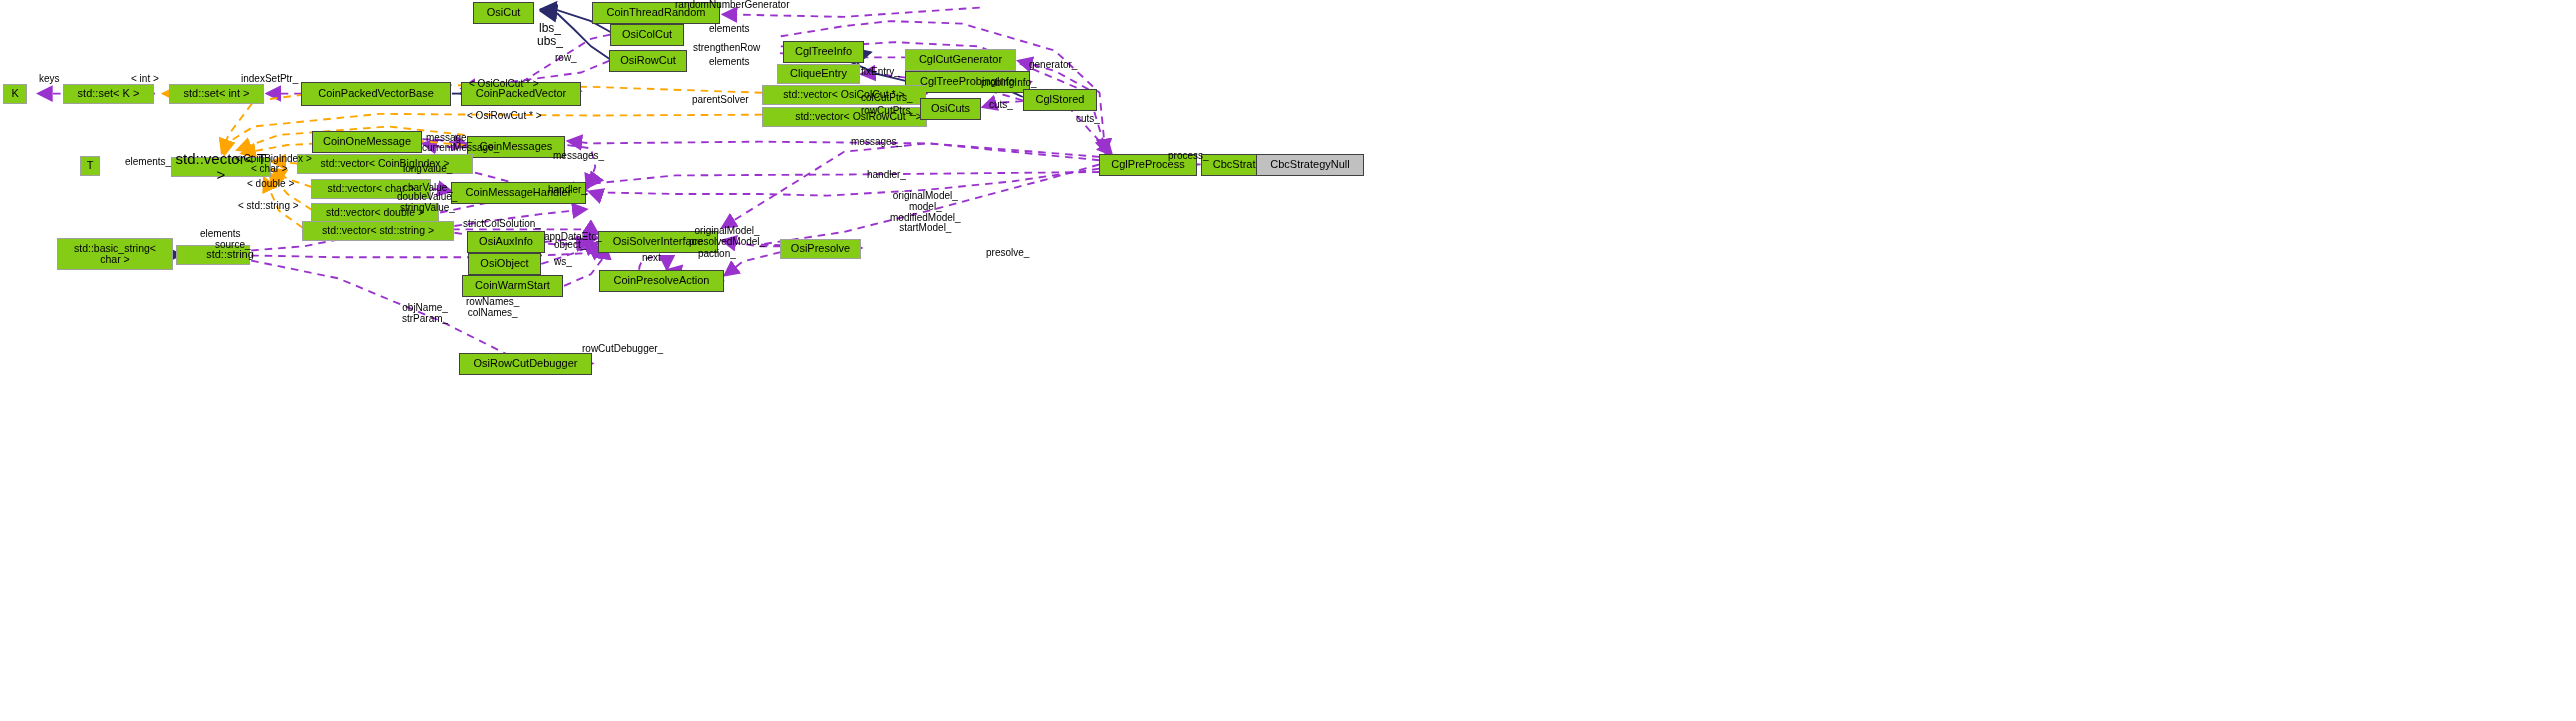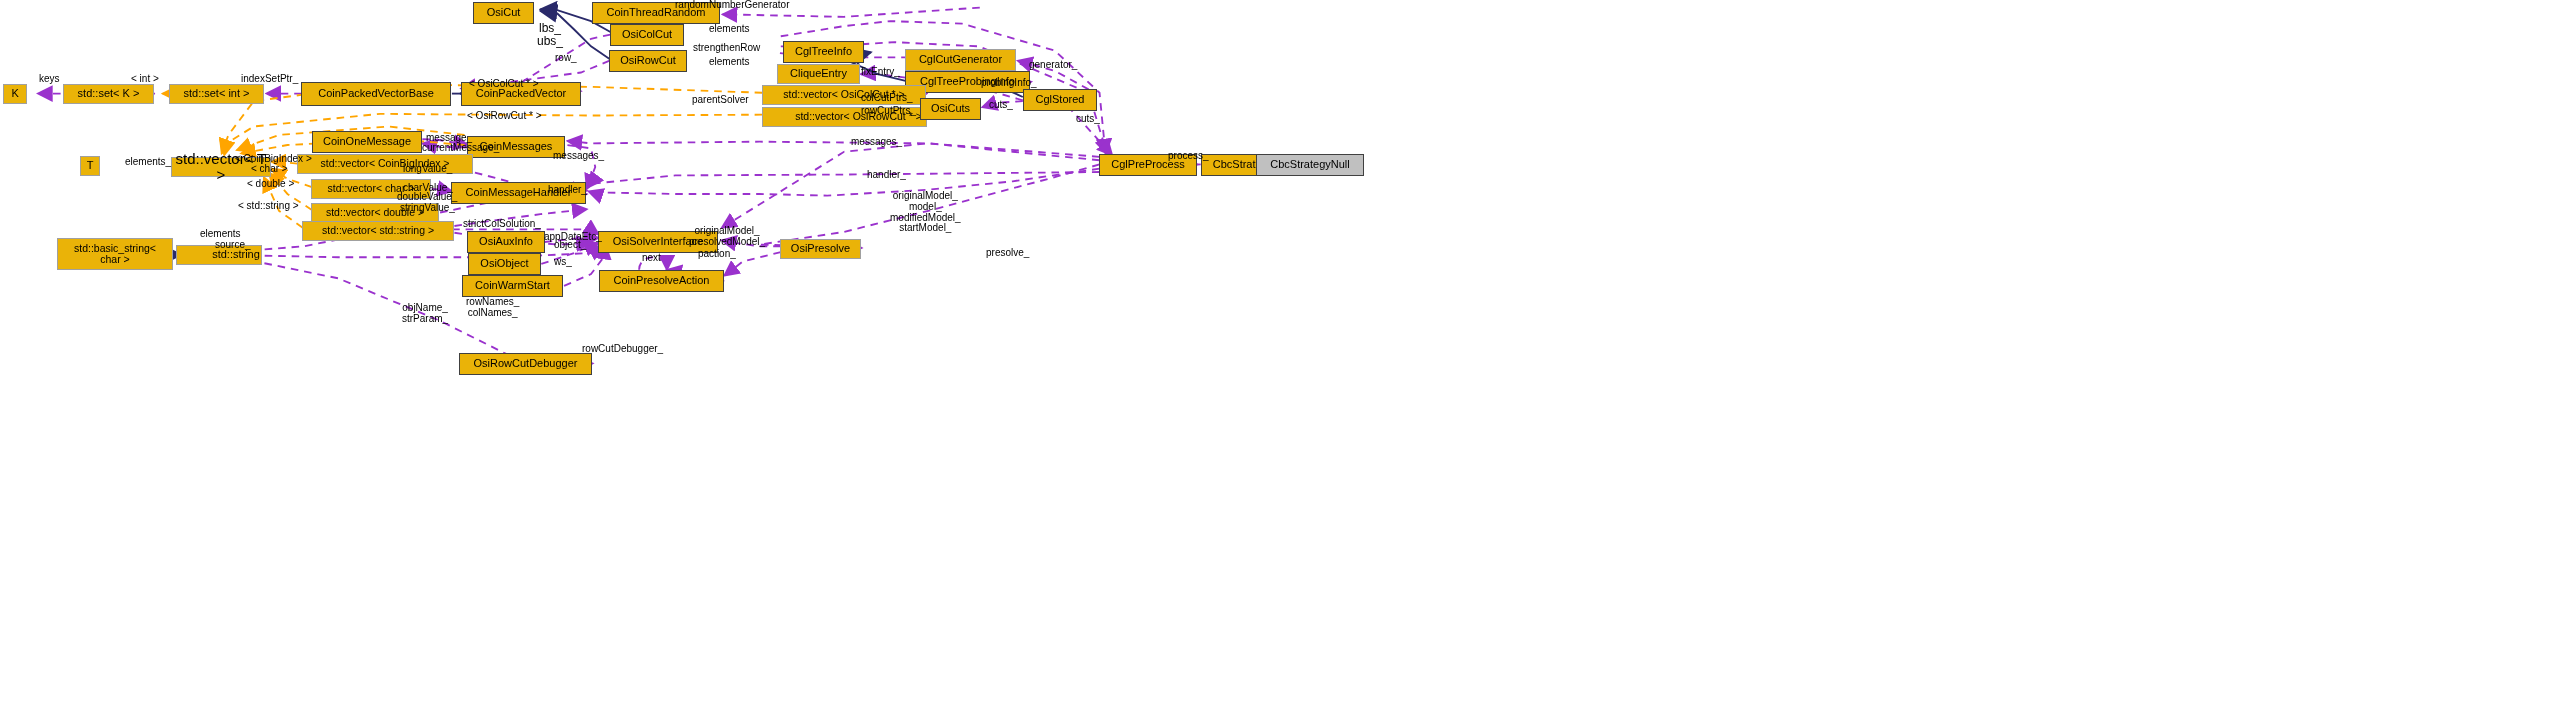--- a/index.html
+++ b/index.html
@@ -1,20 +1,20 @@
 <!DOCTYPE html>
 <html style="font-size:13.5px"><head>
 <meta charset="utf-8">
 <style>
   html,body{margin:0;padding:0;background:#ffffff;}
   #root{position:relative;width:2576px;height:721px;background:#fff;
         font-family:"Liberation Sans","DejaVu Sans",sans-serif;}
   svg{position:absolute;left:0;top:0;width:2576px;height:721px;}
   .nodebox{position:absolute;box-sizing:border-box;display:flex;align-items:center;
-           justify-content:center;text-align:center;line-height:1.05;background:#eab308;}
+           justify-content:center;text-align:center;line-height:1.05;background:#84cc16;}
   .nb-plain{border:0.8px solid #a0a0a0;color:#000;}
   .nb-bold{border:1.7px solid #404040;color:#000;}
   .nb-hl{border:1.7px solid #404040;color:#000;background:#c0c0c0;}
   .lbl{position:absolute;color:#000;white-space:pre;line-height:1.08;text-align:center;}
 </style>
 </head>
 <body>
 
 <div id="root">
 
@@ -125,21 +125,21 @@
 <div class="nodebox nb-bold" style="left:467px;top:136px;width:98px;height:22px;font-size:11px;">CoinMessages</div>
 <div class="nodebox nb-plain" style="left:80px;top:156px;width:20px;height:20px;font-size:11px;">T</div>
 <div class="nodebox nb-plain" style="left:171px;top:157px;width:100px;height:20px;font-size:15px;">std::vector&lt; T &gt;</div>
 <div class="nodebox nb-plain" style="left:297px;top:154px;width:176px;height:20px;font-size:10.5px;">std::vector&lt; CoinBigIndex &gt;</div>
 <div class="nodebox nb-plain" style="left:311px;top:179px;width:120px;height:20px;font-size:10.5px;">std::vector&lt; char &gt;</div>
 <div class="nodebox nb-bold" style="left:451px;top:182px;width:135px;height:22px;font-size:11px;">CoinMessageHandler</div>
 <div class="nodebox nb-plain" style="left:311px;top:203px;width:128px;height:20px;font-size:10.5px;">std::vector&lt; double &gt;</div>
 <div class="nodebox nb-plain" style="left:302px;top:221px;width:152px;height:20px;font-size:10.5px;">std::vector&lt; std::string &gt;</div>
 <div class="nodebox nb-plain" style="left:57px;top:238px;width:116px;height:32px;font-size:10.5px;white-space:pre-line;">std::basic_string&lt;
 char &gt;</div>
-<div class="nodebox nb-plain" style="left:176px;top:245px;width:86px;height:20px;font-size:11px;padding-left:34px;">std::string</div>
+<div class="nodebox nb-plain" style="left:176px;top:245px;width:74px;height:20px;font-size:11px;padding-left:34px;">std::string</div>
 <div class="nodebox nb-bold" style="left:467px;top:231px;width:78px;height:22px;font-size:11px;">OsiAuxInfo</div>
 <div class="nodebox nb-bold" style="left:468px;top:253px;width:73px;height:22px;font-size:11px;">OsiObject</div>
 <div class="nodebox nb-bold" style="left:462px;top:275px;width:101px;height:22px;font-size:11px;">CoinWarmStart</div>
 <div class="nodebox nb-bold" style="left:598px;top:231px;width:120px;height:22px;font-size:11px;">OsiSolverInterface</div>
 <div class="nodebox nb-bold" style="left:599px;top:270px;width:125px;height:22px;font-size:11px;">CoinPresolveAction</div>
 <div class="nodebox nb-plain" style="left:780px;top:239px;width:81px;height:20px;font-size:11px;">OsiPresolve</div>
 <div class="nodebox nb-bold" style="left:1099px;top:154px;width:98px;height:22px;font-size:11px;">CglPreProcess</div>
 <div class="nodebox nb-bold" style="left:1201px;top:154px;width:84px;height:22px;font-size:11px;">CbcStrategy</div>
 <div class="nodebox nb-hl" style="left:1256px;top:154px;width:108px;height:22px;font-size:11px;">CbcStrategyNull</div>
 <div class="nodebox nb-bold" style="left:459px;top:353px;width:133px;height:22px;font-size:11px;">OsiRowCutDebugger</div>

